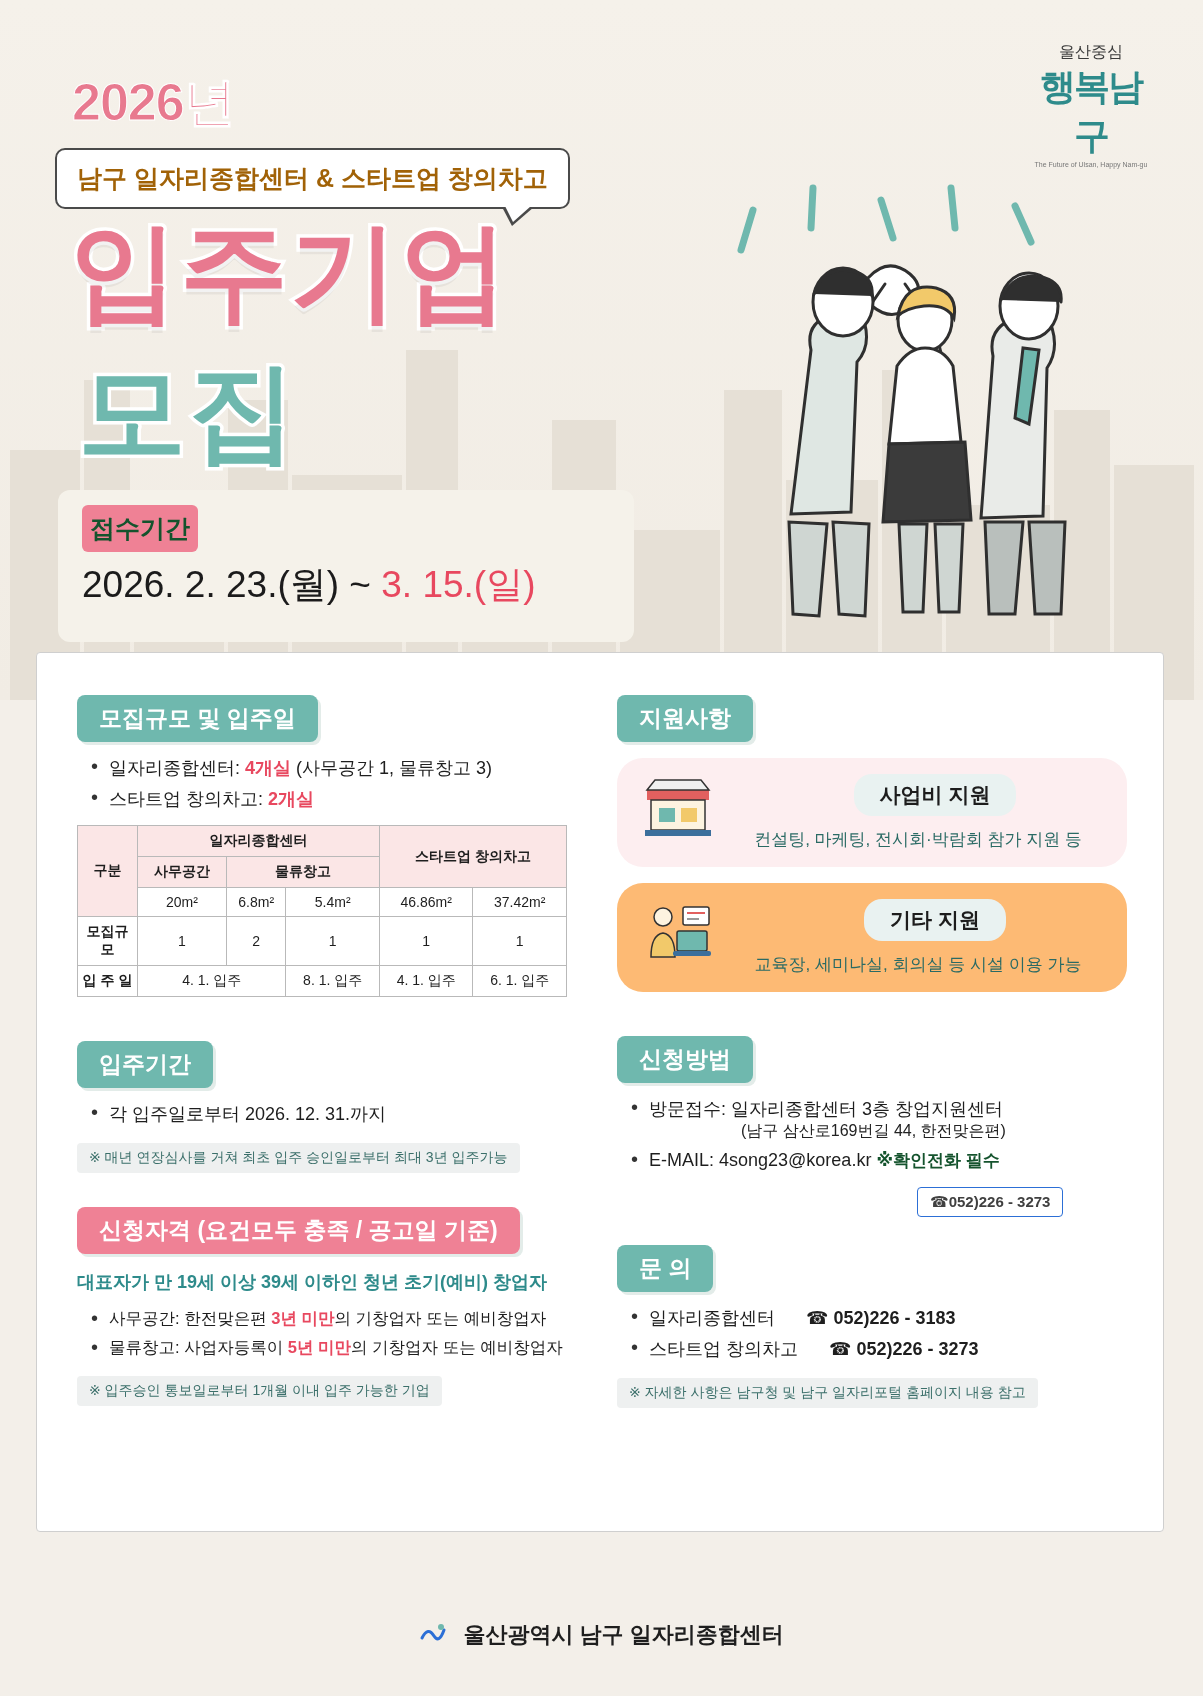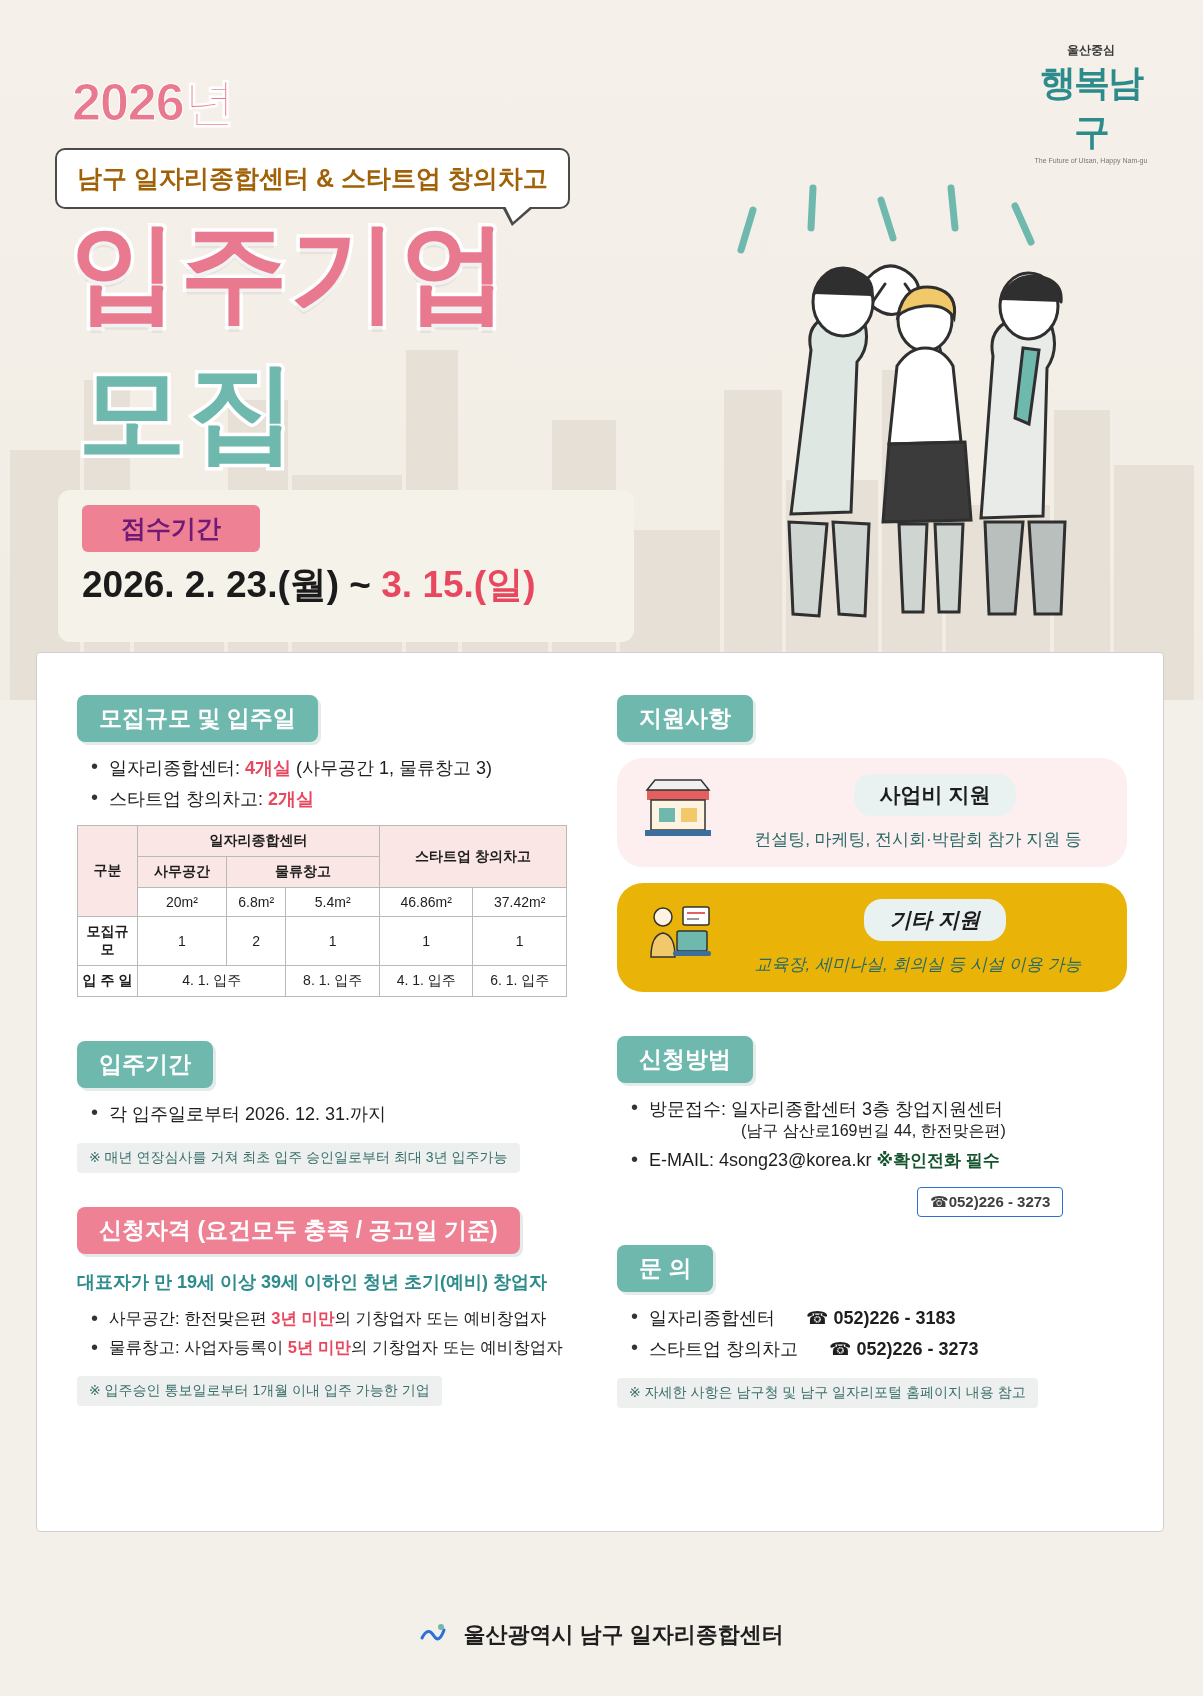--- a/index.html
+++ b/index.html
@@ -58,33 +58,33 @@
     -webkit-text-stroke: 7px #ffffff;
     paint-order: stroke fill;
   }
 
   .periodbox {
     position:absolute; left:58px; top:490px;
     width:576px; height:152px; background:#f5f2ea; border-radius:12px;
   }
   .period-badge {
     position:absolute; left:82px; top:505px;
-    background:#ef8195; color:#701a75; font-size:25px; font-weight:bold;
-    padding:7px 39px; border-radius:6px;
+    background:#ef8195; color:#14532d; font-size:25px; font-weight:bold;
+    padding:7px 8px; border-radius:6px;
   }
   .period-date {
     position:absolute; left:82px; top:560px;
-    font-size:37px; font-weight:bold; color:#1b1b1b;
+    font-size:37px; font-weight:normal; color:#1b1b1b;
   }
   .period-date .red { color:#e8485f; }
 
   .logo-brand {
     position:absolute; right:48px; top:42px; width:128px; text-align:center;
   }
-  .logo-brand .small { font-size:12px; color:#3a3a3a; font-weight:bold; }
+  .logo-brand .small { font-size:16px; color:#3a3a3a; font-weight:normal; }
   .logo-brand .big { font-size:36px; font-weight:bold; color:#2e8b8b; letter-spacing:-2px; }
   .logo-brand .tiny { font-size:7px; color:#777; }
 
   
   .illo { position:absolute; right:40px; top:170px; width:470px; height:470px; }
 
   
   .card {
     position:absolute; left:36px; top:652px; width:1128px; height:880px;
     background:#ffffff; border:1px solid #cfcfcf; border-radius:4px;
@@ -121,21 +121,21 @@
   .note {
     background:#eef0f0; color:#3b6f6a; font-size:14px;
     padding:6px 12px; border-radius:4px; display:inline-block; margin-top:10px;
   }
 
   
   .support-box {
     margin-top:16px; background:#fdeef0; border-radius:26px;
     padding:16px 18px 16px 110px; position:relative; min-height:96px;
   }
-  .support-box.alt { background:#eab308;font-style:italic; }
+  .support-box.alt { background:#fdba74; }
   .support-badge {
     display:inline-block; background:#e9f2f1; color:#1d1d1d; font-weight:bold;
     font-size:21px; padding:7px 26px; border-radius:18px; margin-left:34px;
   }
   .support-desc { font-size:17px; color:#2a6a64; margin-top:12px; text-align:center; }
   .support-ico { position:absolute; left:24px; top:18px; width:74px; height:64px; }
 
   .apply-list li { font-size:19px; }
   .sub-addr { font-size:16px; color:#222; margin-left:92px; display:block; }
   .req-phone {

